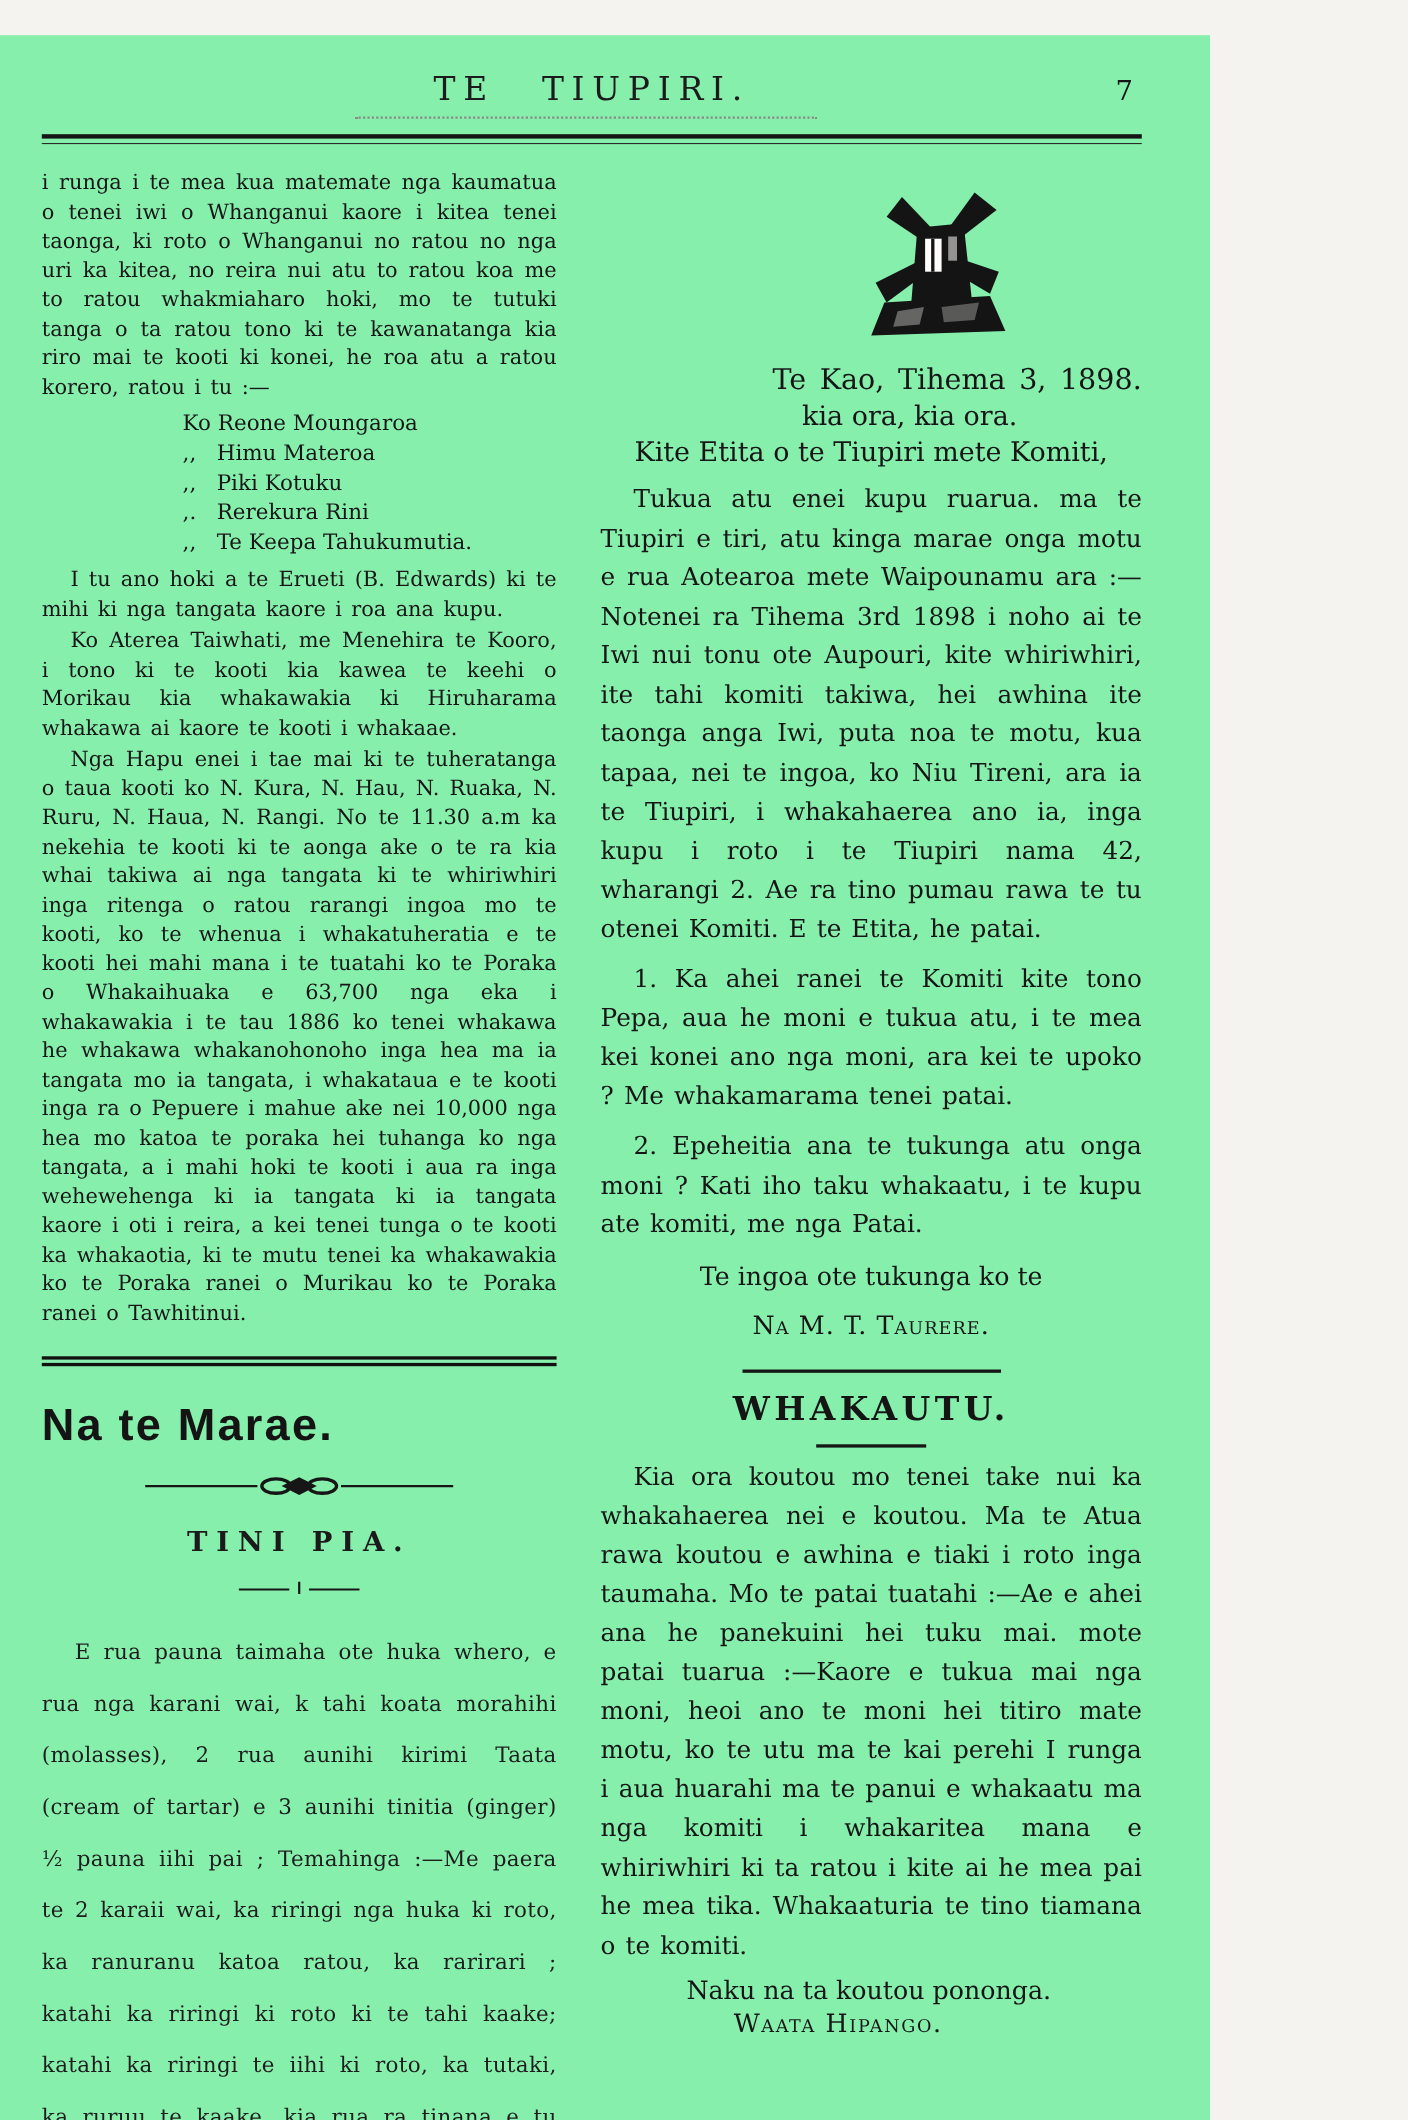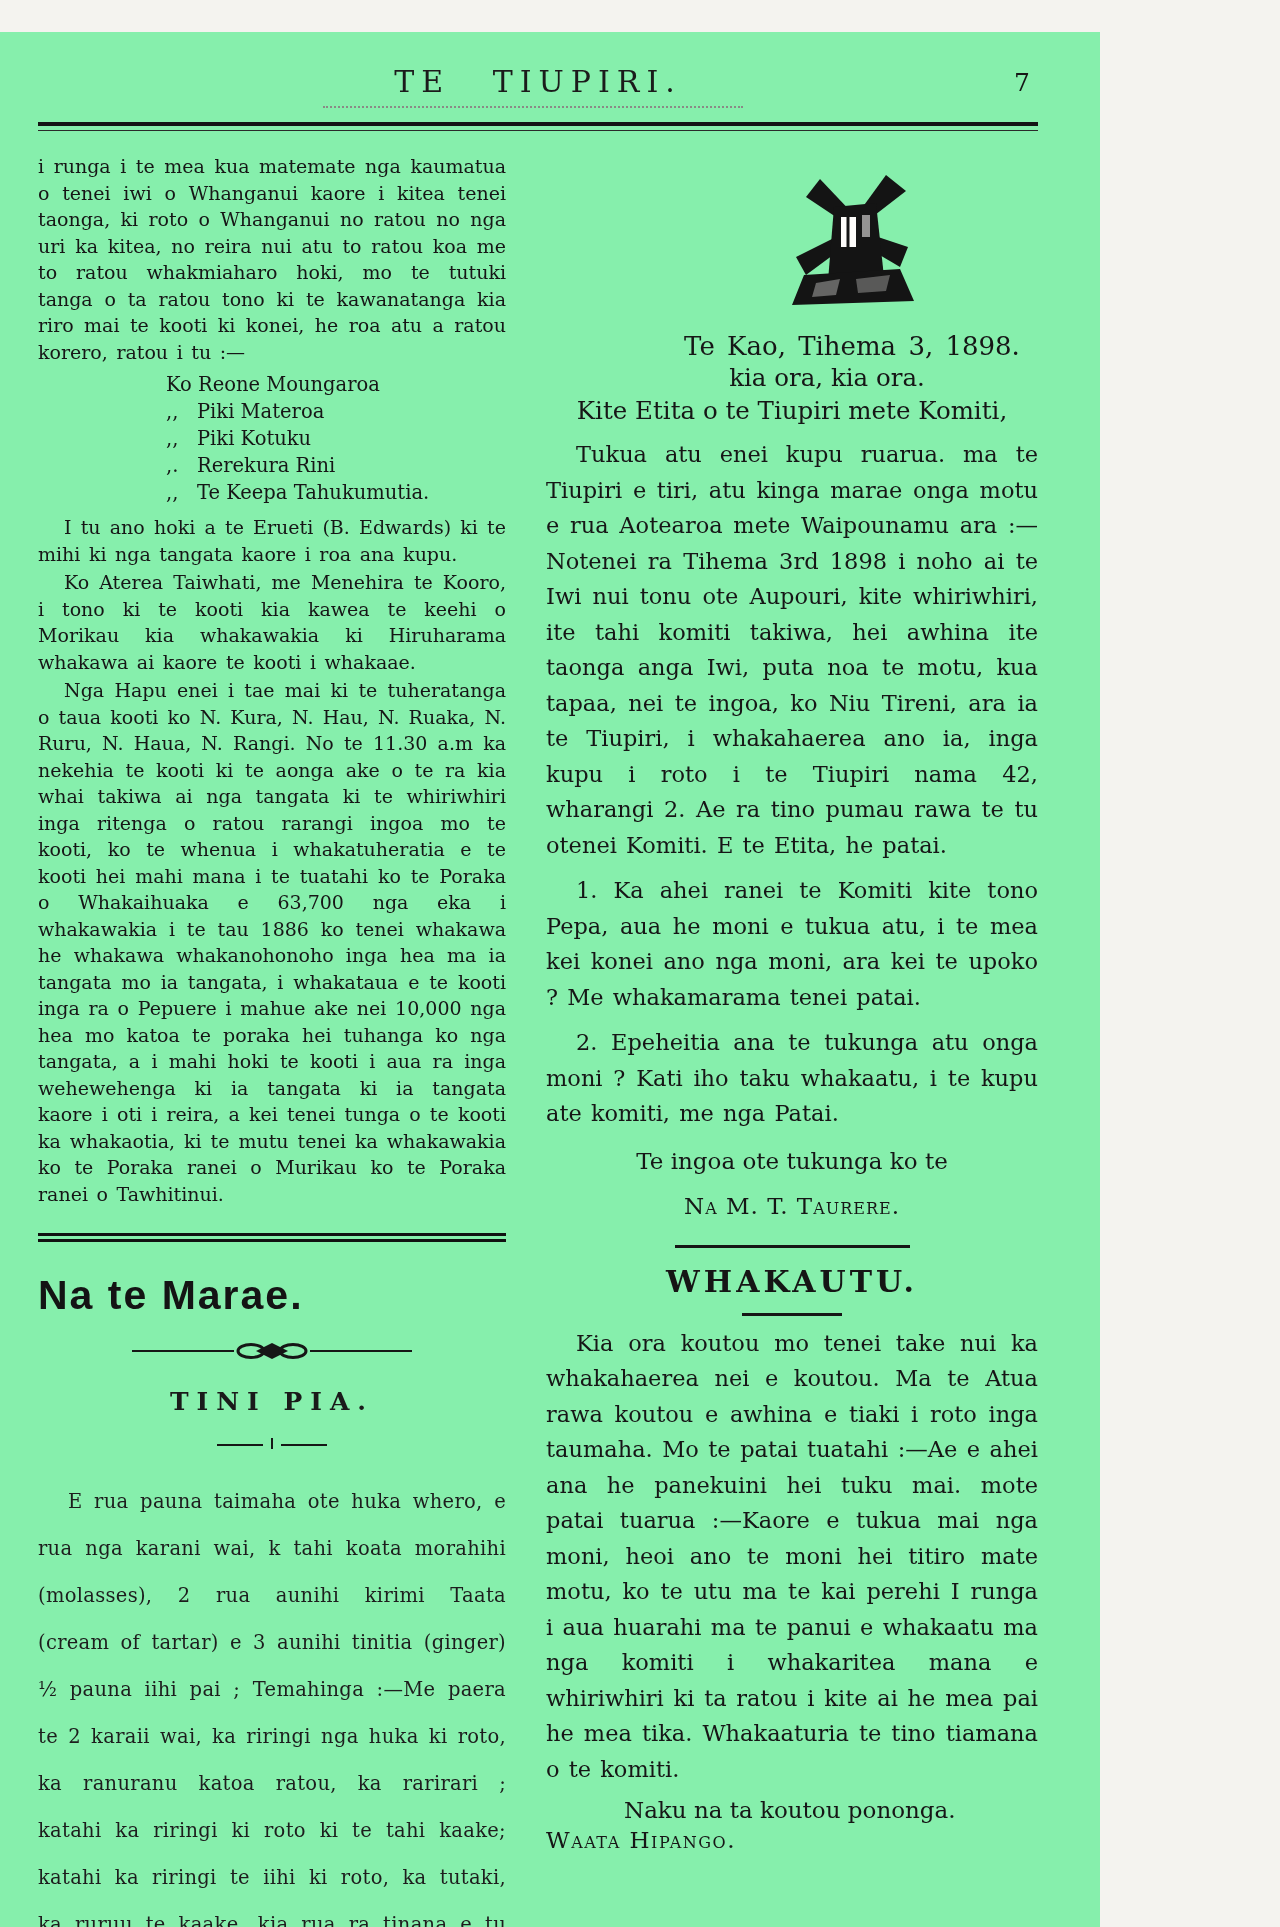--- a/index.html
+++ b/index.html
@@ -49,37 +49,37 @@
   }
   .tini-divider{display:block;margin:20px auto 0 auto;}
   .recipe{
     margin:26px 0 0 0;font-size:19.5px;line-height:47px;
     text-align:justify;word-spacing:3px;letter-spacing:.3px;color:#1d1d1d;
   }
   .recipe-ind{text-indent:30px;}
 
   
   .windmill-wrap{text-align:center;margin:14px 0 0 120px;}
-  .dateline{font-size:26px;text-align:center;margin:8px 0 0 120px;word-spacing:4px;}
+  .dateline{font-size:26px;text-align:right;margin:8px 0 0 120px;word-spacing:4px;}
   .salut{font-size:24.5px;text-align:center;line-height:33px;}
   .salut2{padding-left:70px;}
   .body-r{font-size:22.5px;line-height:35.5px;text-align:justify;margin:10px 0 0 0;word-spacing:2px;}
   .rind{text-indent:30px;}
   .committee{font-size:23px;text-align:center;line-height:35px;margin-top:12px;}
   .sig1{font-size:23px;text-align:center;margin-top:14px;font-variant:small-caps;letter-spacing:1px;}
   .rule-c{height:0;border-top:3px solid #161616;margin:26px auto 0 auto;}
   .rule-top{width:235px;}
   .rule-bot{width:100px;margin-top:14px;}
   .whakautu{
     margin:16px 0 0 0;text-align:center;
     font-size:30px;font-weight:bold;letter-spacing:4px;color:#151515;
     font-family:"DejaVu Serif","Liberation Serif",serif;
   }
   .closing{font-size:23px;margin-top:10px;padding-left:78px;}
-  .sig2{font-size:23px;text-align:left;padding-right:60px;margin-top:4px;font-variant:small-caps;letter-spacing:1.5px;}
+  .sig2{font-size:23px;text-align:center;padding-right:60px;margin-top:4px;font-variant:small-caps;letter-spacing:1.5px;}
 </style>
 </head>
 <body>
 
 <div class="page">
   <div class="content">
 
     <div class="hdr">
       <div class="masthead">TE  TIUPIRI.</div>
       <div class="masthead-dots"></div>
@@ -87,21 +87,21 @@
     </div>
     <div class="double-rule"></div>
 
     <div class="columns">
 
       <div class="col-left">
         <p class="body-l">i runga i te mea kua matemate nga kaumatua o tenei iwi o Whanganui kaore i kitea tenei taonga, ki roto o Whanganui no ratou no nga uri ka kitea, no reira nui atu to ratou koa me to ratou whakmiaharo hoki, mo te tutuki tanga o ta ratou tono ki te kawanatanga kia riro mai te kooti ki konei, he roa atu a ratou korero, ratou i tu :—</p>
 
         <ul class="names">
           <li>Ko Reone Moungaroa</li>
-          <li>,,   Piki Materoa</li>
+          <li>,,   Himu Materoa</li>
           <li>,,   Piki Kotuku</li>
           <li>,.   Rerekura Rini</li>
           <li>,,   Te Keepa Tahukumutia.</li>
         </ul>
 
         <p class="body-l ind">I tu ano hoki a te Erueti (B. Edwards) ki te mihi ki nga tangata kaore i roa ana kupu.</p>
         <p class="body-l ind">Ko Aterea Taiwhati, me Menehira te Kooro, i tono ki te kooti kia kawea te keehi o Morikau kia whakawakia ki Hiruharama whakawa ai kaore te kooti i whakaae.</p>
         <p class="body-l ind">Nga Hapu enei i tae mai ki te tuheratanga o taua kooti ko N. Kura, N. Hau, N. Ruaka, N. Ruru, N. Haua, N. Rangi. No te 11.30 a.m ka nekehia te kooti ki te aonga ake o te ra kia whai takiwa ai nga tangata ki te whiriwhiri inga ritenga o ratou rarangi ingoa mo te kooti, ko te whenua i whakatuheratia e te kooti hei mahi mana i te tuatahi ko te Poraka o Whakaihuaka e 63,700 nga eka i whakawakia i te tau 1886 ko tenei whakawa he whakawa whakanohonoho inga hea ma ia tangata mo ia tangata, i whakataua e te kooti inga ra o Pepuere i mahue ake nei 10,000 nga hea mo katoa te poraka hei tuhanga ko nga tangata, a i mahi hoki te kooti i aua ra inga wehewehenga ki ia tangata ki ia tangata kaore i oti i reira, a kei tenei tunga o te kooti ka whakaotia, ki te mutu tenei ka whakawakia ko te Poraka ranei o Murikau ko te Poraka ranei o Tawhitinui.</p>
 
         <div class="heavy-rule"></div>

